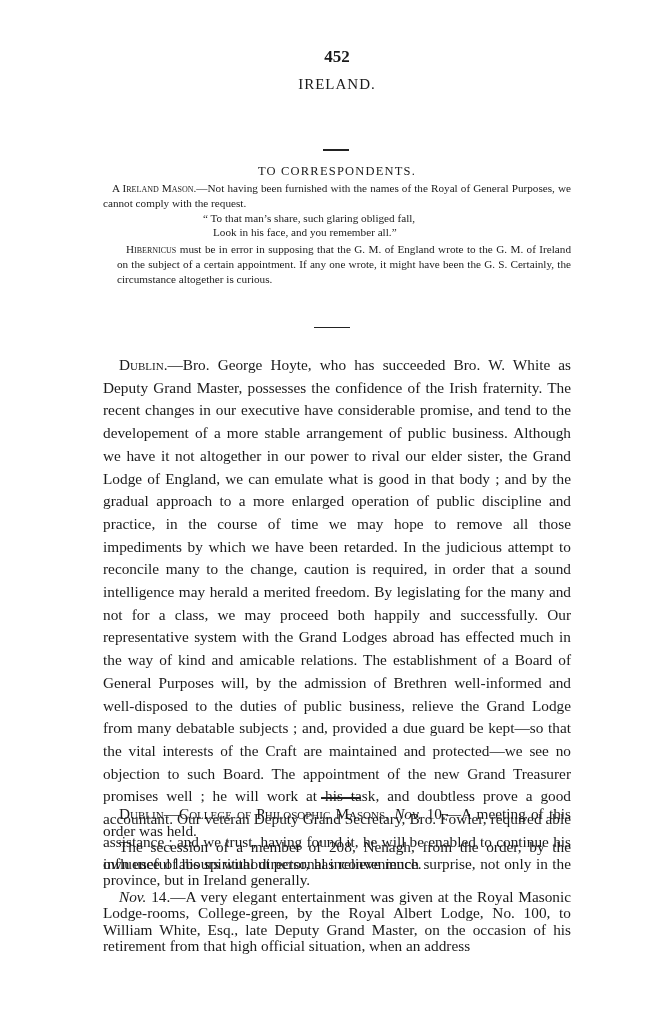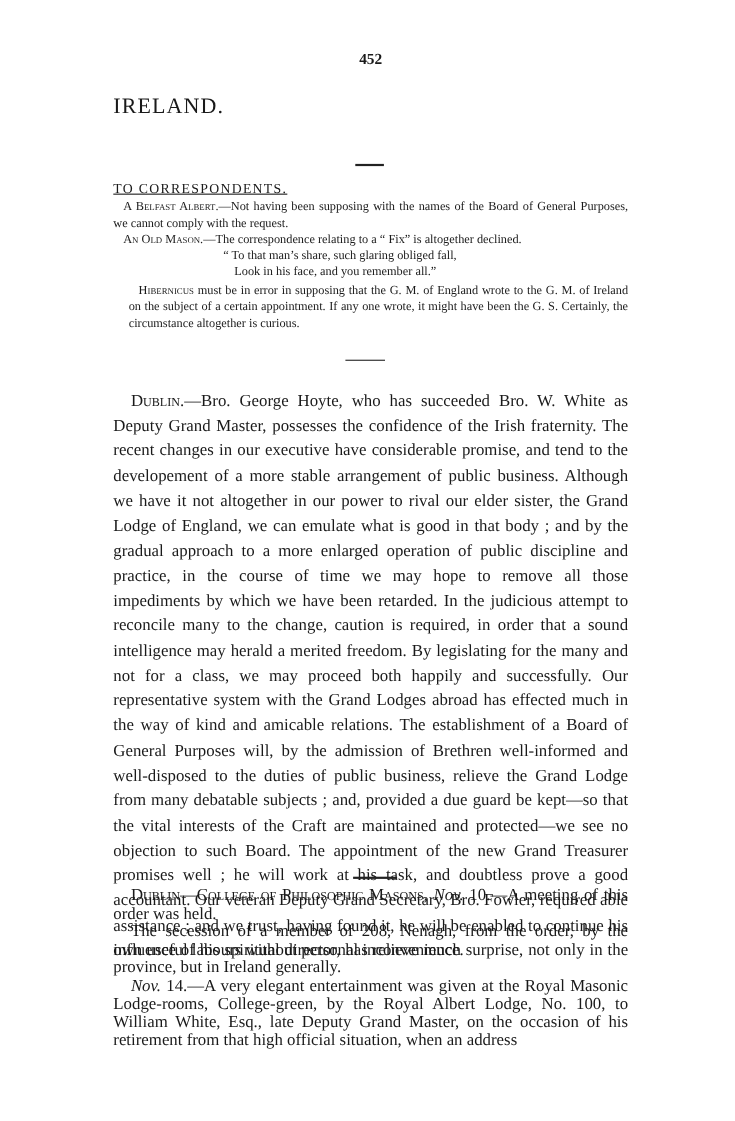--- a/index.html
+++ b/index.html
@@ -1,26 +1,26 @@
 <!DOCTYPE html>
 <html><head>
 <meta charset="utf-8">
 <style>
   html, body { margin: 0; padding: 0; background: #ffffff; }
   body { width: 668px; height: 1019px; position: relative; overflow: hidden;
          font-family: "Liberation Serif", "DejaVu Serif", serif; color: #1a1a1a; }
   .page { position: absolute; left: 103px; top: 0; width: 468px; }
   .pagenum { position: absolute; left: 0; width: 468px; top: 47px; text-align: center;
-             font-size: 14px; font-weight: bold; }
-  .title { position: absolute; left: 0; width: 468px; top: 86px; 
-           font-size: 20px; letter-spacing: 1px; }
+             font-size: 17px; font-weight: bold; }
+  .title { position: absolute; left: 0; width: 468px; top: 76px; text-align: center;
+           font-size: 15px; letter-spacing: 1px; }
   .rule { position: absolute; height: 2px; background: #222; }
   .rule.thin { height: 1px; }
-  .corr-head { position: absolute; left: 0; width: 468px; top: 164px; 
-               font-size: 12.5px; letter-spacing: 1.2px; text-decoration: underline; }
+  .corr-head { position: absolute; left: 0; width: 468px; top: 164px; text-align: center;
+               font-size: 12.5px; letter-spacing: 1.2px; }
   .small { position: absolute; left: 0; width: 468px; font-size: 11.2px; line-height: 14.8px;
            text-align: justify; }
   .small p { margin: 0; text-indent: 9px; }
   .verse { margin: 0; padding-left: 100px; font-size: 11.2px; line-height: 14.8px; }
   .verse .l2 { padding-left: 10px; display: block; }
   .sc { font-variant: small-caps; }
   .body { position: absolute; left: 0; width: 468px; font-size: 15.3px; line-height: 22.7px;
           text-align: justify; }
   .body p { margin: 0; text-indent: 16px; }
   .lower { position: absolute; left: 0; width: 468px; font-size: 15.3px; line-height: 15.6px;
@@ -32,22 +32,21 @@
 <body>
 
 <div class="page">
   <div class="pagenum">452</div>
   <div class="title">IRELAND.</div>
   <div class="rule" style="left:220px; top:149px; width:26px;"></div>
 
   <div class="corr-head">TO CORRESPONDENTS.</div>
 
   <div class="small" style="top:181px;">
-    <p><span class="sc">A Belfast Albert.</span><span>—Not having been supposing with the names of the Board of General Purposes, we cannot comply with the request.</span></p>
-    <p><span class="sc">An Old Mason.</span><span>—The correspondence relating to a “ Fix” is altogether declined.</span></p>
+    <p><span class="sc">A Ireland Mason.</span><span>—Not having been furnished with the names of the Royal of General Purposes, we cannot comply with the request.</span></p>
     <div class="verse">
       <span>“ To that man’s share, such glaring obliged fall,</span>
       <span class="l2">Look in his face, and you remember all.”</span>
     </div>
     <p style="margin-top:2px;margin-left:14px;"><span class="sc">Hibernicus</span><span> must be in error in supposing that the G. M. of England wrote to the G. M. of Ireland on the subject of a certain appointment.  If any one wrote, it might have been the G. S.  Certainly, the circumstance altogether is curious.</span></p>
   </div>
 
   <div class="rule thin" style="left:211px; top:327px; width:36px;"></div>
 
   <div class="body" style="top:338px;margin-top:16px;">

